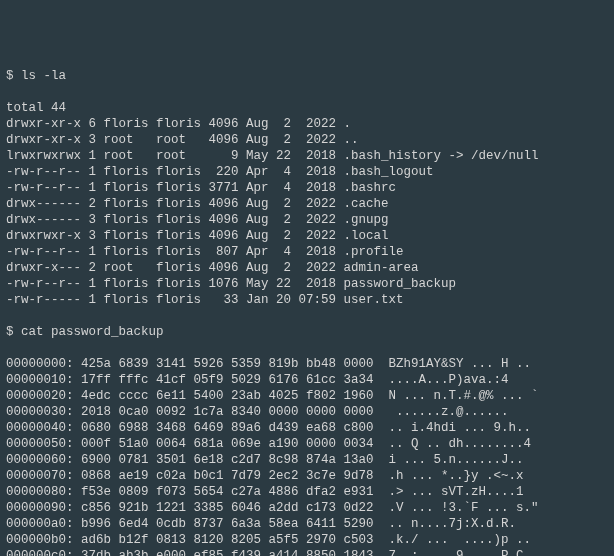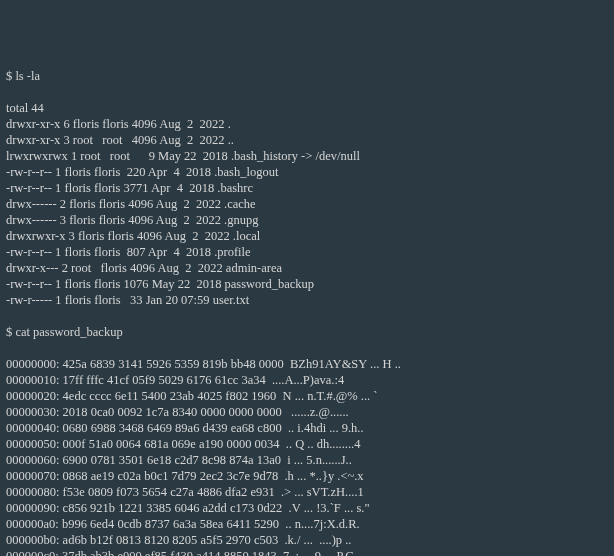--- a/index.html
+++ b/index.html
@@ -8,21 +8,21 @@
     color: #d4d4d4;
     font-family: 'Courier New', Consolas, monospace;
     font-size: 12.5px;
     line-height: 1.28;
     width: 614px;
     height: 556px;
     padding: 4px 6px;
     white-space: pre;
     overflow: hidden;
   }
-  .line { display: block; font-family: Liberation Serif, serif; }
+  .line { display: block; }
 </style>
 </head>
 <body>
 
 
 
 <span class="line">$ ls -la</span>
 <div id="ls-block"><span class="line">total 44</span><span class="line">drwxr-xr-x 6 floris floris 4096 Aug  2  2022 .</span><span class="line">drwxr-xr-x 3 root   root   4096 Aug  2  2022 ..</span><span class="line">lrwxrwxrwx 1 root   root      9 May 22  2018 .bash_history -&gt; /dev/null</span><span class="line">-rw-r--r-- 1 floris floris  220 Apr  4  2018 .bash_logout</span><span class="line">-rw-r--r-- 1 floris floris 3771 Apr  4  2018 .bashrc</span><span class="line">drwx------ 2 floris floris 4096 Aug  2  2022 .cache</span><span class="line">drwx------ 3 floris floris 4096 Aug  2  2022 .gnupg</span><span class="line">drwxrwxr-x 3 floris floris 4096 Aug  2  2022 .local</span><span class="line">-rw-r--r-- 1 floris floris  807 Apr  4  2018 .profile</span><span class="line">drwxr-x--- 2 root   floris 4096 Aug  2  2022 admin-area</span><span class="line">-rw-r--r-- 1 floris floris 1076 May 22  2018 password_backup</span><span class="line">-rw-r----- 1 floris floris   33 Jan 20 07:59 user.txt</span></div>
 <span class="line">$ cat password_backup</span>
 <div id="hex-block"><span class="line">00000000: 425a 6839 3141 5926 5359 819b bb48 0000  BZh91AY&amp;SY ... H ..</span><span class="line">00000010: 17ff fffc 41cf 05f9 5029 6176 61cc 3a34  ....A...P)ava.:4</span><span class="line">00000020: 4edc cccc 6e11 5400 23ab 4025 f802 1960  N ... n.T.#.@% ... `</span><span class="line">00000030: 2018 0ca0 0092 1c7a 8340 0000 0000 0000   ......z.@......</span><span class="line">00000040: 0680 6988 3468 6469 89a6 d439 ea68 c800  .. i.4hdi ... 9.h..</span><span class="line">00000050: 000f 51a0 0064 681a 069e a190 0000 0034  .. Q .. dh........4</span><span class="line">00000060: 6900 0781 3501 6e18 c2d7 8c98 874a 13a0  i ... 5.n......J..</span><span class="line">00000070: 0868 ae19 c02a b0c1 7d79 2ec2 3c7e 9d78  .h ... *..}y .&lt;~.x</span><span class="line">00000080: f53e 0809 f073 5654 c27a 4886 dfa2 e931  .&gt; ... sVT.zH....1</span><span class="line">00000090: c856 921b 1221 3385 6046 a2dd c173 0d22  .V ... !3.`F ... s."</span><span class="line">000000a0: b996 6ed4 0cdb 8737 6a3a 58ea 6411 5290  .. n....7j:X.d.R.</span><span class="line">000000b0: ad6b b12f 0813 8120 8205 a5f5 2970 c503  .k./ ...  ....)p ..</span><span class="line">000000c0: 37db ab3b e000 ef85 f439 a414 8850 1843  7..;.....9 ... P.C</span></div>

